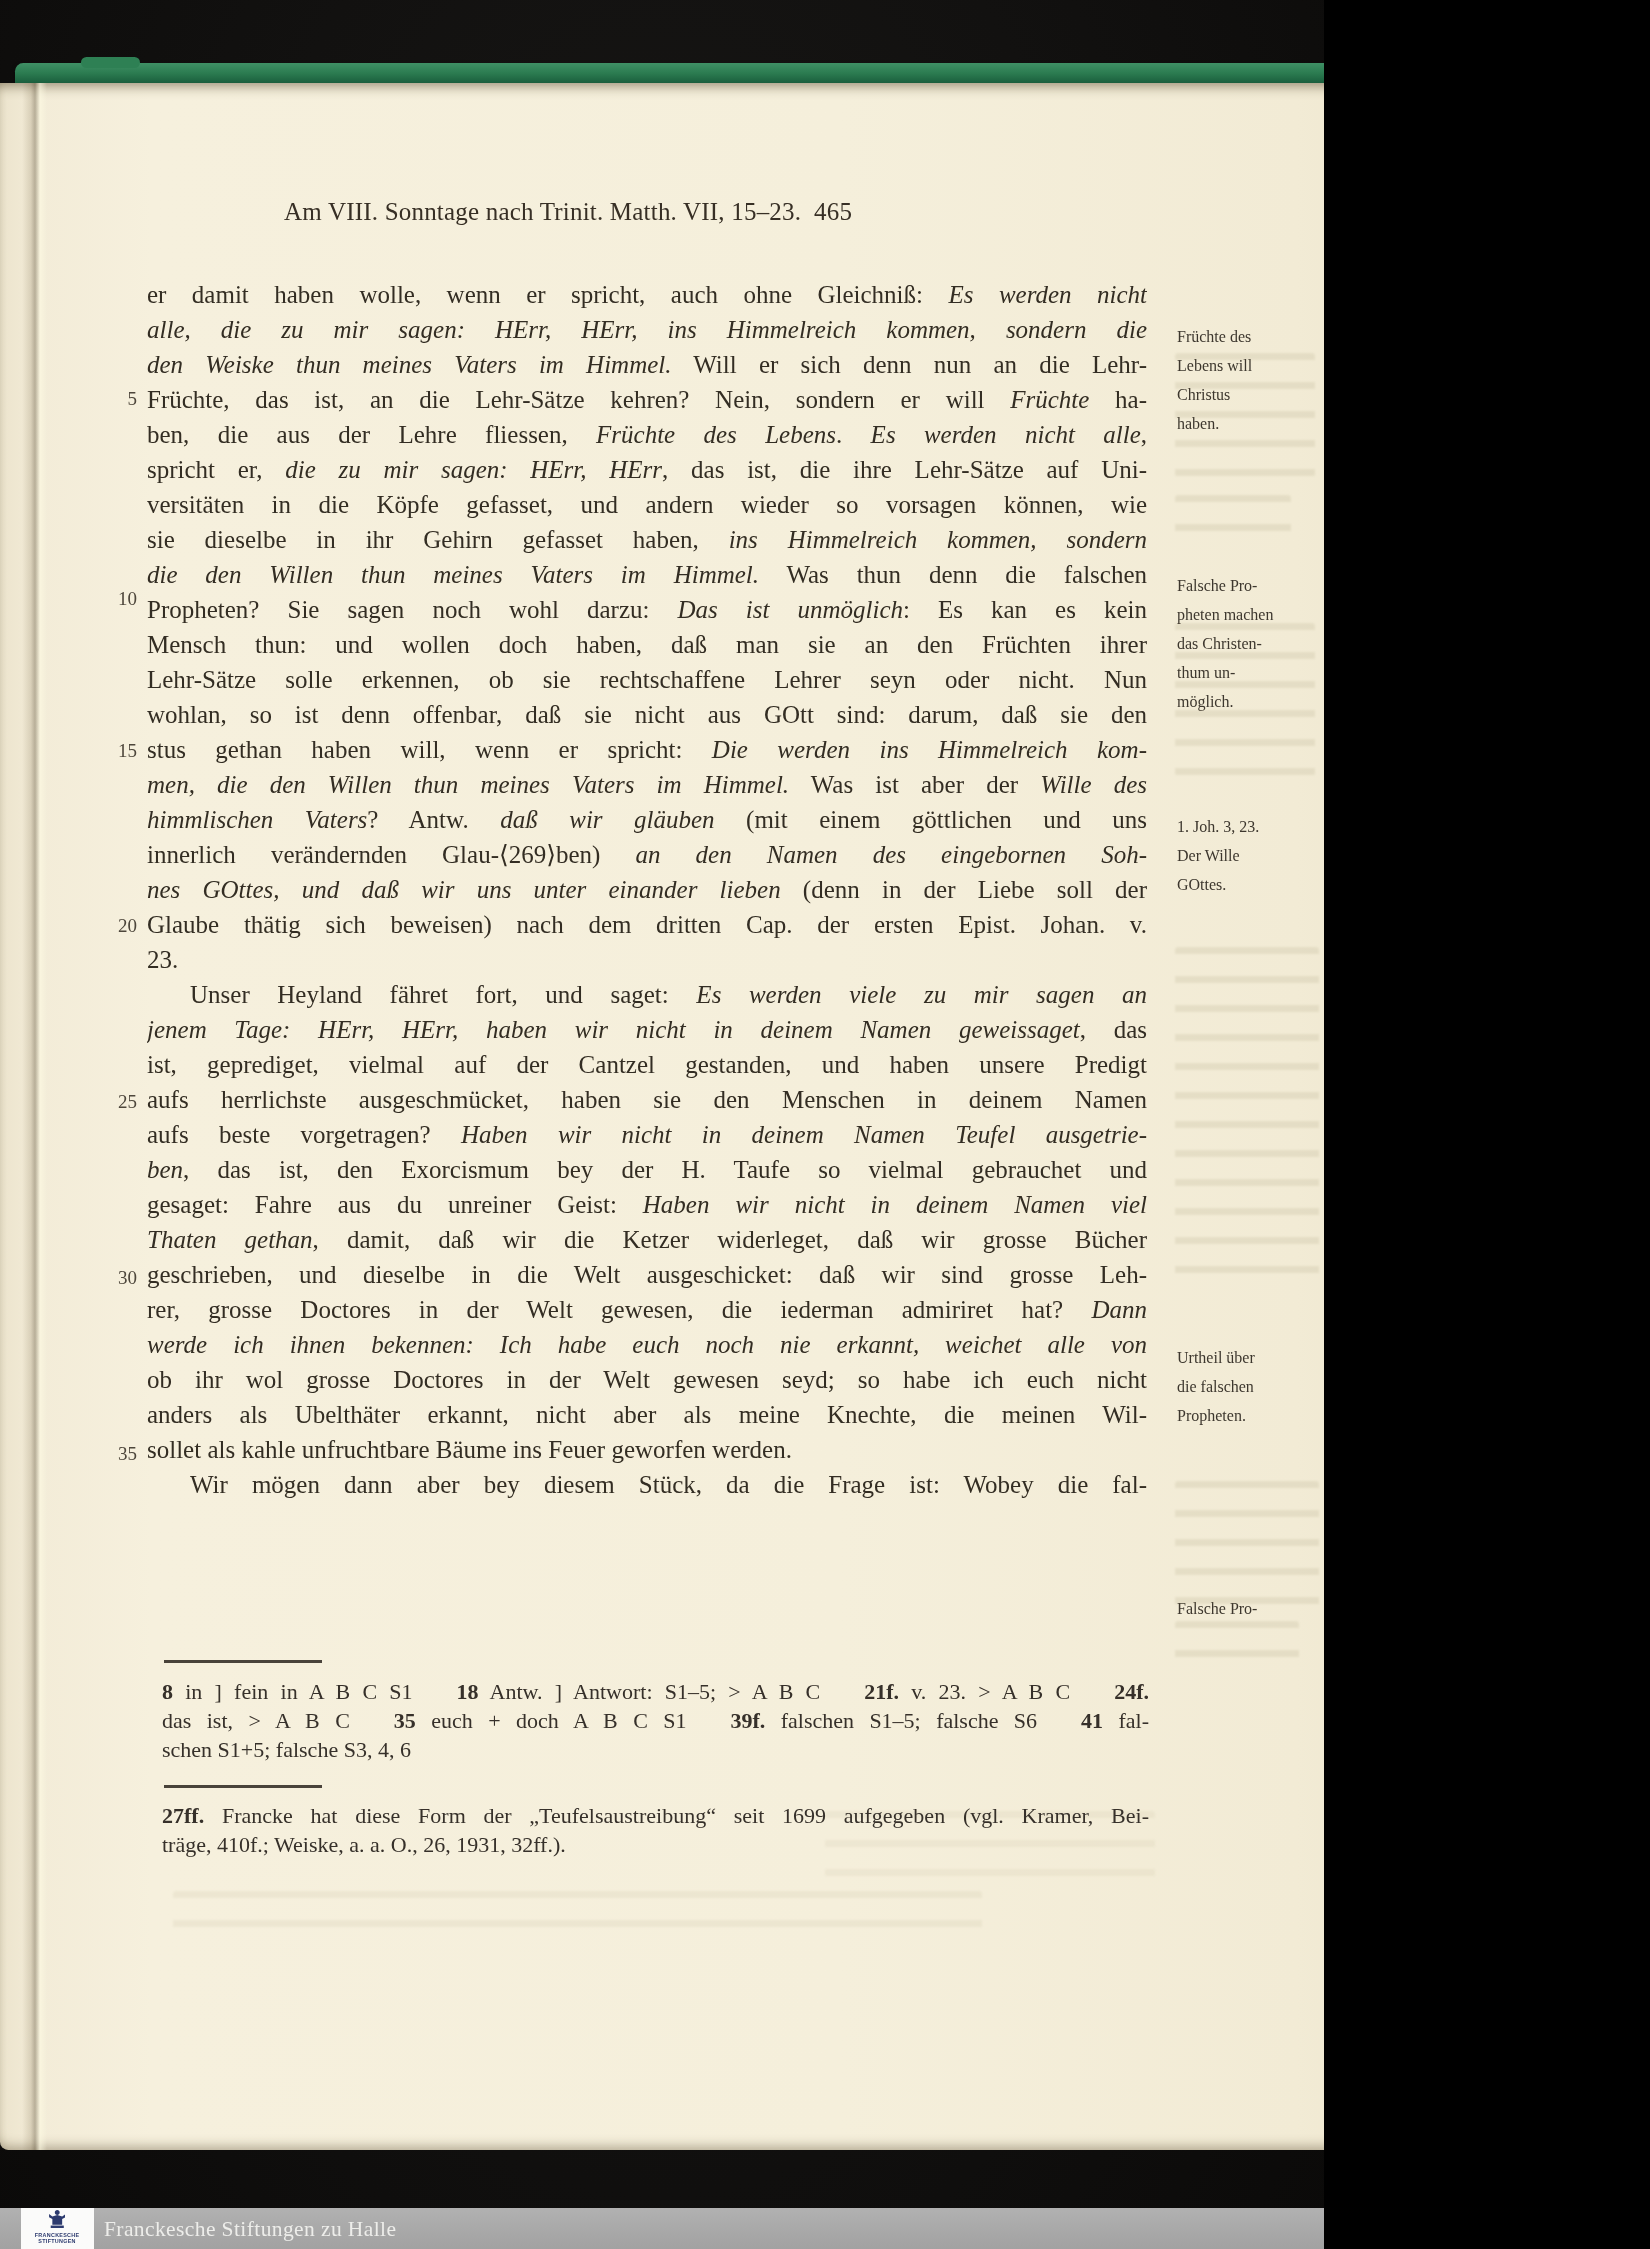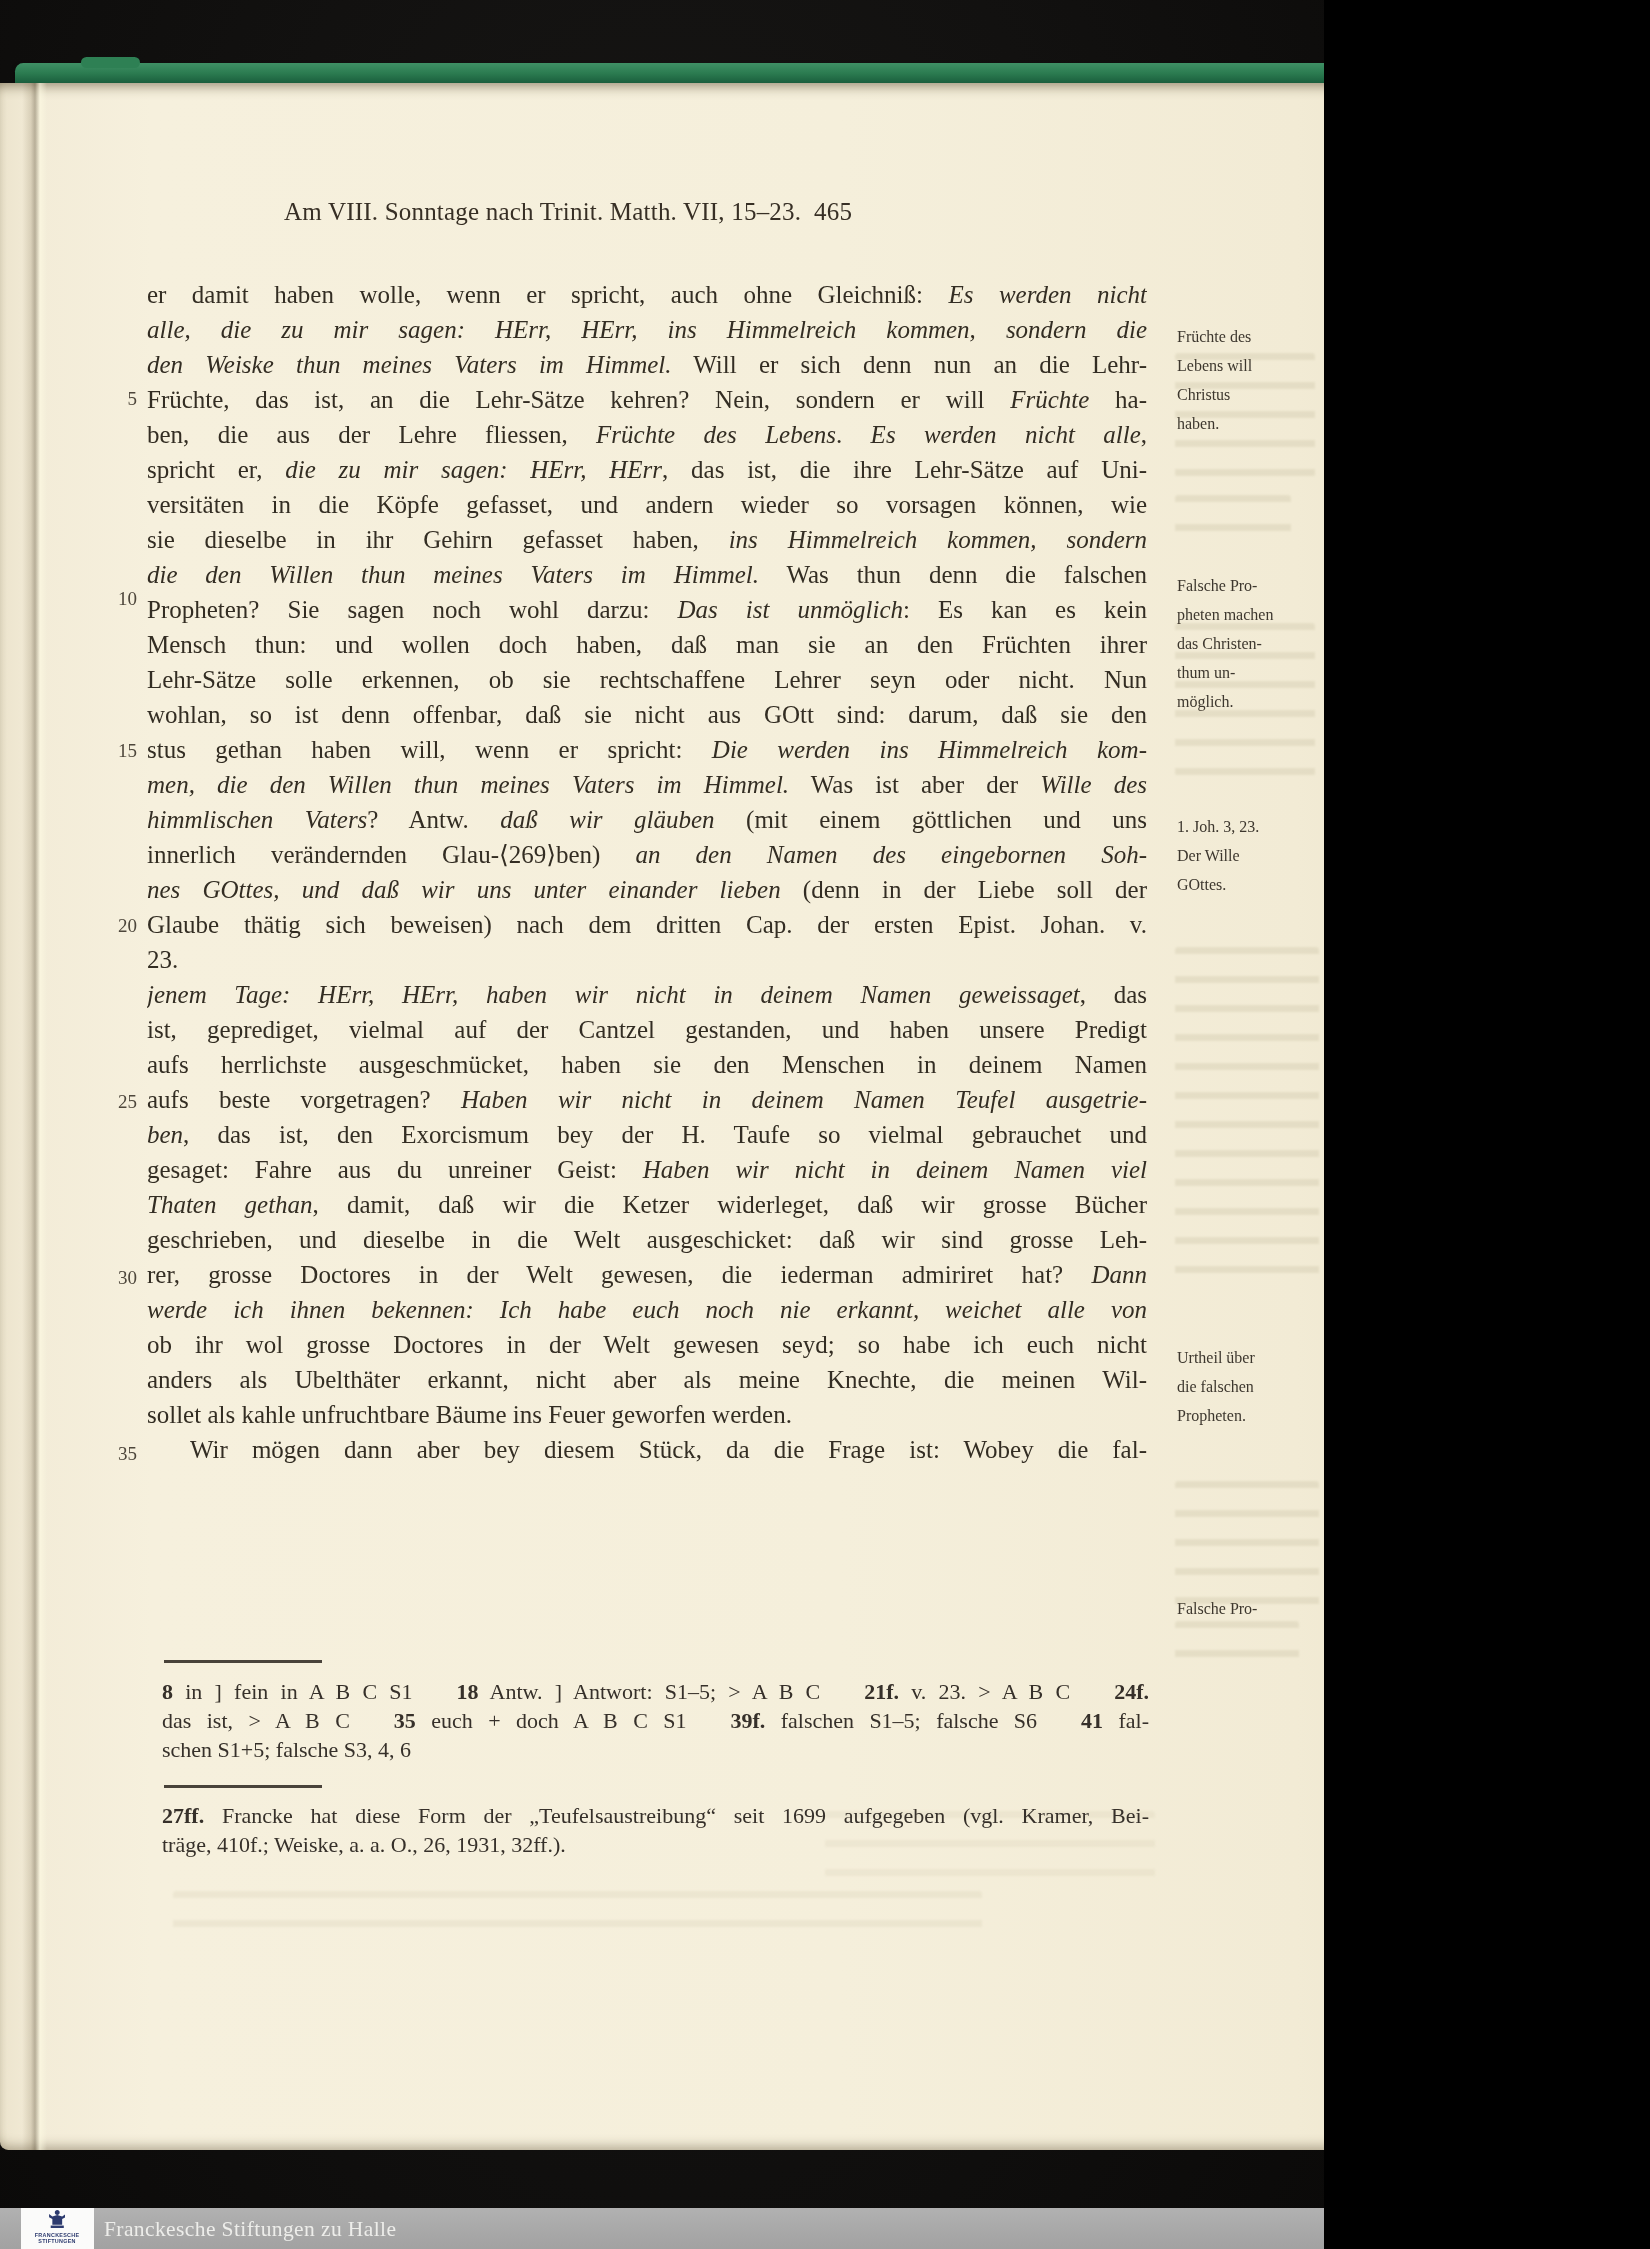--- a/index.html
+++ b/index.html
@@ -113,20 +113,21 @@
       <div class="line"><span>Mensch thun: und wollen doch haben, daß man sie an den Früchten ihrer</span></div>
       <div class="line"><span>Lehr-Sätze solle erkennen, ob sie rechtschaffene Lehrer seyn oder nicht. Nun</span></div>
       <div class="line"><span>wohlan, so ist denn offenbar, daß sie nicht aus GOtt sind: darum, daß sie den</span></div>
       <div class="line"><span>stus gethan haben will, wenn er spricht: </span><span class="it">Die werden ins Himmelreich kom-</span></div>
       <div class="line"><span class="it">men, die den Willen thun meines Vaters im Himmel.</span><span> Was ist aber der </span><span class="it">Wille des</span></div>
       <div class="line"><span class="it">himmlischen Vaters</span><span>? Antw. </span><span class="it">daß wir gläuben</span><span> (mit einem göttlichen und uns</span></div>
       <div class="line"><span>innerlich verändernden Glau-⟨269⟩ben) </span><span class="it">an den Namen des eingebornen Soh-</span></div>
       <div class="line"><span class="it">nes GOttes, und daß wir uns unter einander lieben</span><span> (denn in der Liebe soll der</span></div>
       <div class="line"><span>Glaube thätig sich beweisen) nach dem dritten Cap. der ersten Epist. Johan. v.</span></div>
       <div class="line last"><span>23.</span></div>
+      <div class="line indent"><span>Unser Heyland fähret fort, und saget: </span><span class="it">Es werden viele zu mir sagen an</span></div>
       <div class="line"><span class="it">jenem Tage: HErr, HErr, haben wir nicht in deinem Namen geweissaget</span><span>, das</span></div>
       <div class="line"><span>ist, geprediget, vielmal auf der Cantzel gestanden, und haben unsere Predigt</span></div>
       <div class="line"><span>aufs herrlichste ausgeschmücket, haben sie den Menschen in deinem Namen</span></div>
       <div class="line"><span>aufs beste vorgetragen? </span><span class="it">Haben wir nicht in deinem Namen Teufel ausgetrie-</span></div>
       <div class="line"><span class="it">ben</span><span>, das ist, den Exorcismum bey der H. Taufe so vielmal gebrauchet und</span></div>
       <div class="line"><span>gesaget: Fahre aus du unreiner Geist: </span><span class="it">Haben wir nicht in deinem Namen viel</span></div>
       <div class="line"><span class="it">Thaten gethan</span><span>, damit, daß wir die Ketzer widerleget, daß wir grosse Bücher</span></div>
       <div class="line"><span>geschrieben, und dieselbe in die Welt ausgeschicket: daß wir sind grosse Leh-</span></div>
       <div class="line"><span>rer, grosse Doctores in der Welt gewesen, die iederman admiriret hat? </span><span class="it">Dann</span></div>
       <div class="line"><span class="it">werde ich ihnen bekennen: Ich habe euch noch nie erkannt, weichet alle von</span></div>

